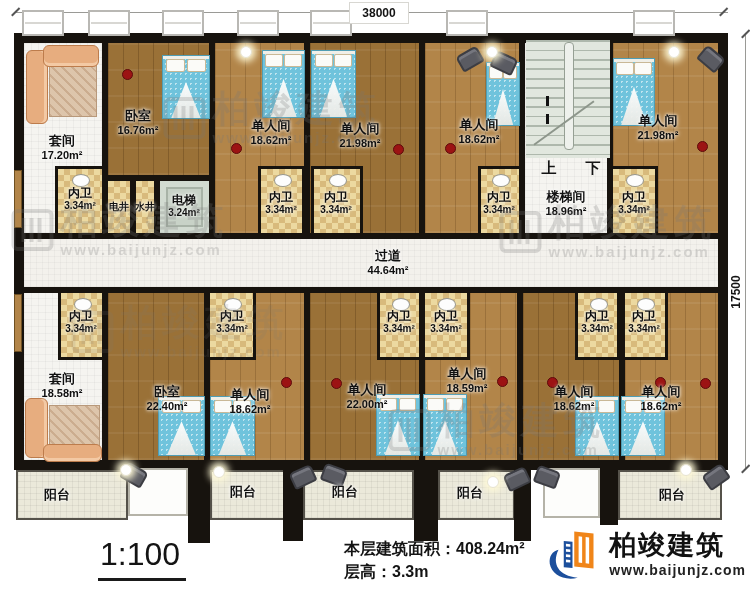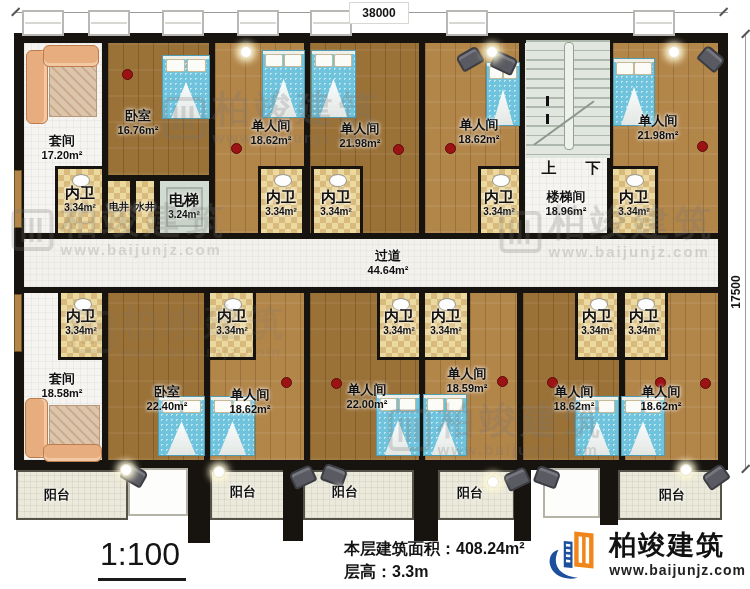--- a/index.html
+++ b/index.html
@@ -34,21 +34,21 @@
   .f-balcony{background:#ebe9da;border-width:2px;border-color:#55524a;
     background-image:repeating-linear-gradient(0deg,rgba(0,0,0,.05) 0 1px,transparent 1px 6px),
                      repeating-linear-gradient(90deg,rgba(0,0,0,.05) 0 1px,transparent 1px 6px);}
   .f-porch{background:#fdfdfb;border-width:2px;border-color:#b5b3a8;}
 
   
   .room-label{position:absolute;transform:translate(-50%,-50%);text-align:center;z-index:30;
     font-weight:bold;color:#101010;line-height:1.12;white-space:nowrap;
     text-shadow:0 0 3px rgba(255,255,255,.95),0 0 5px rgba(255,255,255,.8);}
   .lbl-lg .nm{font-size:13px;} .lbl-lg .ar{font-size:11px;}
-  .lbl-sm .nm{font-size:15px;} .lbl-sm .ar{font-size:10px;}
+  .lbl-sm .nm{font-size:12px;} .lbl-sm .ar{font-size:10px;}
   .lbl-xs .nm{font-size:10px;}
   .stair-mark{position:absolute;transform:translate(-50%,-50%);font-size:15px;font-weight:bold;z-index:30;}
 
   
   .stairzone{position:absolute;box-sizing:border-box;background:#e1e7de;z-index:3;
     background-image:repeating-linear-gradient(180deg,#aeb8ac 0 1.5px,transparent 1.5px 9.5px);}
   .stair-rail{position:absolute;width:8px;background:#eef1ec;border:1.5px solid #96a094;border-radius:4px;z-index:4;}
   .stair-brk{position:absolute;width:74px;height:2px;background:#8d968b;transform:rotate(-36deg);z-index:4;}
   .stair-tick{position:absolute;width:3px;height:10px;background:#111;z-index:5;}
 

